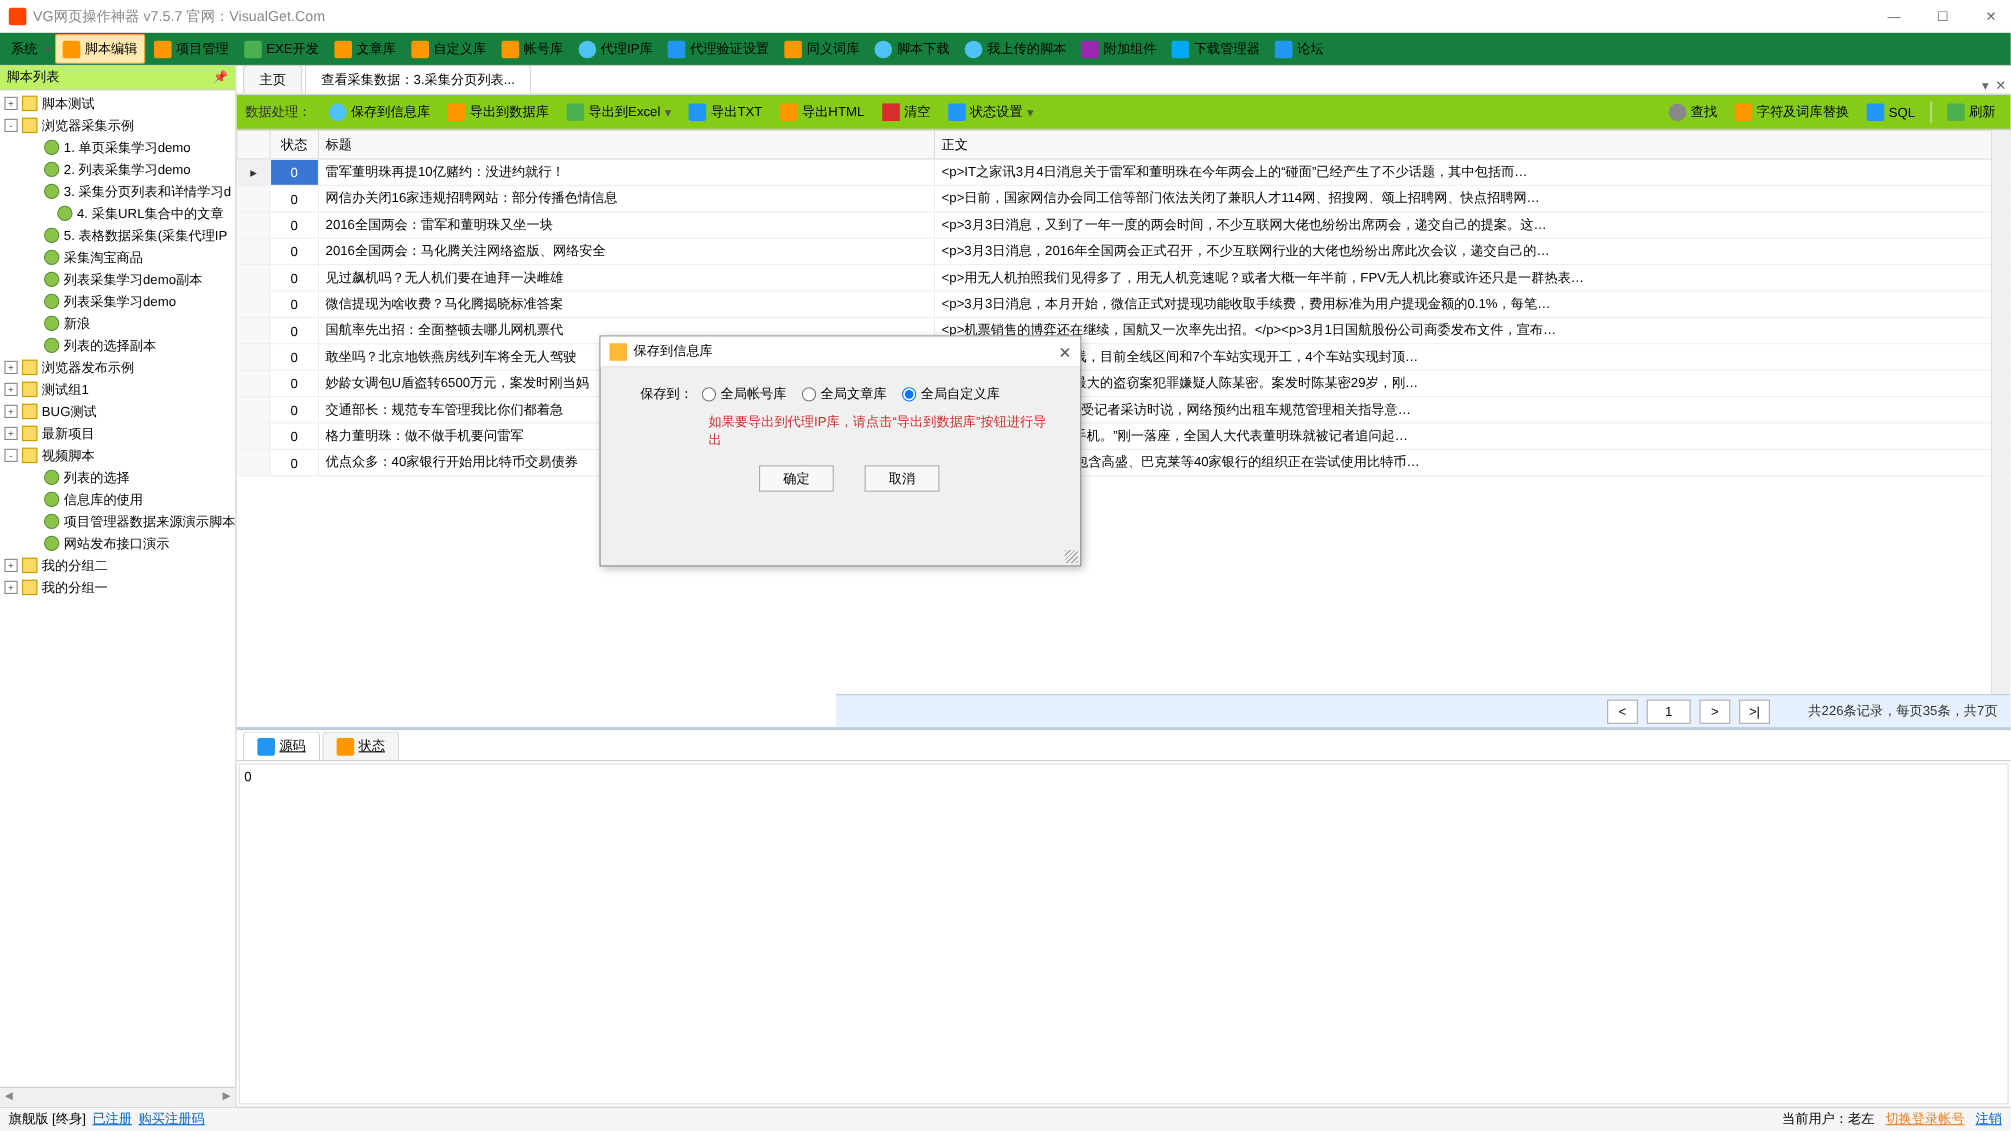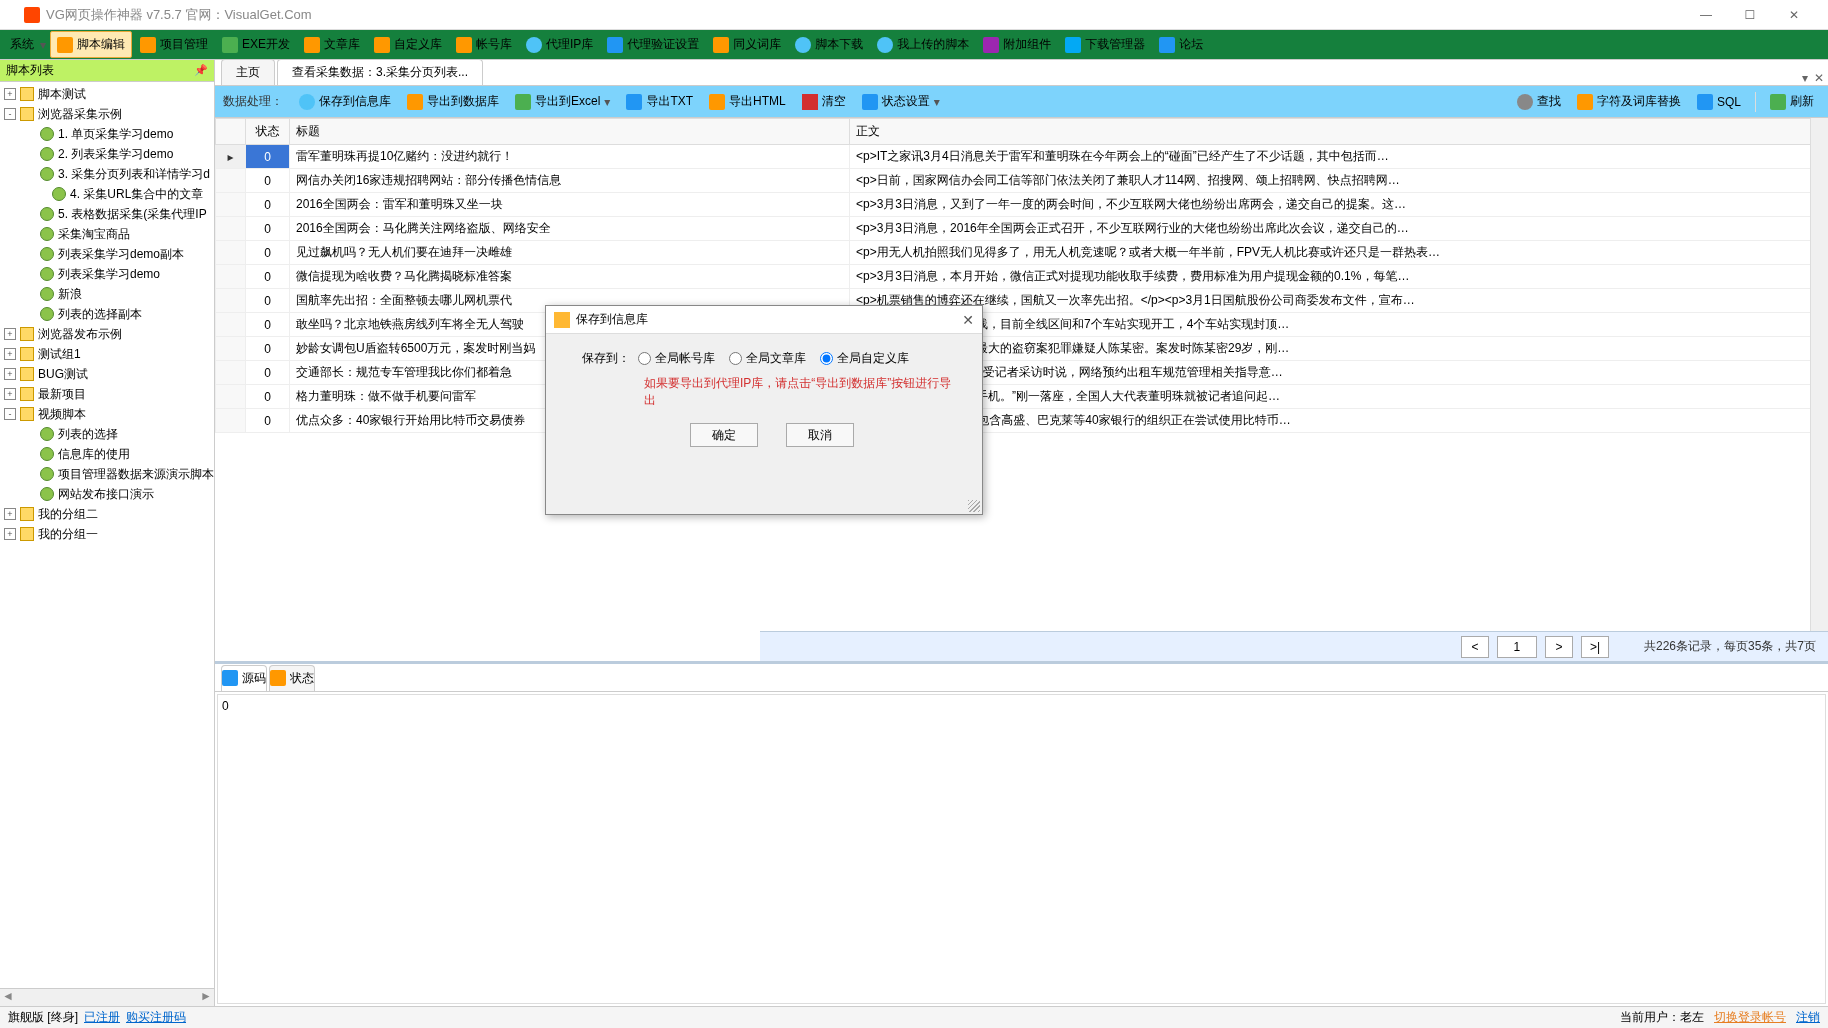--- a/index.html
+++ b/index.html
@@ -1,19 +1,19 @@
 <!DOCTYPE html>
 <html><head>
 <meta charset="utf-8">
 <style>
 * { box-sizing: border-box; margin: 0; padding: 0; font-family: "Microsoft YaHei", SimSun, sans-serif; font-size: 12px; }
 body { background: #fff; width: 1828px; height: 1028px; overflow: hidden; position: relative; }
 
 
-.titlebar { height: 30px; background: #fff; display: flex; align-items: center; padding: 0 24px; border-bottom: 1px solid #ddd; }
+.titlebar { height: 30px; background: #fff; display: flex; align-items: center; padding: 0 8px; border-bottom: 1px solid #ddd; }
 .titlebar .logo { width: 16px; height: 16px; background: #ff4500; border-radius: 2px; margin-right: 6px; }
 .titlebar .title { color: #888; font-size: 13px; flex: 1; }
 .titlebar .win-btns { display: flex; gap: 24px; }
 .titlebar .win-btn { width: 20px; height: 20px; display: flex; align-items: center; justify-content: center; color: #666; cursor: pointer; }
 
 
 .menubar { height: 30px; background: #15803d; border-bottom: 1px solid #ccc; display: flex; align-items: center; padding: 0 4px; gap: 2px; }
 .menubar .menu-item { padding: 4px 6px; display: flex; align-items: center; gap: 4px; cursor: pointer; }
 .menubar .menu-item.highlight { background: #ffe9b3; border: 1px solid #e8a838; border-radius: 2px; }
 .menubar .sys-drop { padding-right: 14px; position: relative; }
@@ -46,21 +46,21 @@
 
 .right { flex: 1; display: flex; flex-direction: column; overflow: hidden; }
 
 
 .doc-tabs { height: 26px; background: #fff; border-bottom: 1px solid #ccc; display: flex; align-items: flex-end; padding-left: 6px; position: relative; }
 .doc-tab { padding: 4px 14px; border: 1px solid #ccc; border-bottom: none; background: #f5f5f5; margin-right: 2px; border-radius: 4px 4px 0 0; cursor: pointer; }
 .doc-tab.active { background: #fff; }
 .doc-tabs .tab-arrows { position: absolute; right: 4px; display: flex; gap: 6px; color: #666; }
 
 
-.data-toolbar { height: 32px; background: #7dd3fc; border-bottom: 1px solid #ccc; display: flex; align-items: center; padding: 0 8px; gap: 4px; justify-content: center; }
+.data-toolbar { height: 32px; background: #84cc16; border-bottom: 1px solid #ccc; display: flex; align-items: center; padding: 0 8px; gap: 4px; justify-content: center; }
 .data-toolbar .tb-label { margin-right: 6px; color: #333; }
 .data-toolbar .tb-btn { display: flex; align-items: center; gap: 4px; padding: 2px 6px; cursor: pointer; }
 .data-toolbar .tb-sep { width: 1px; height: 20px; background: #ddd; margin: 0 4px; }
 .data-toolbar .spacer { flex: 1; }
 .tb-icon { width: 16px; height: 16px; display: inline-block; }
 .drop-arrow::after { content: " ▾"; color: #555; }
 
 
 .grid-wrapper { flex: 1; overflow: hidden; position: relative; }
 .grid { width: 100%; border-collapse: collapse; }
@@ -75,21 +75,21 @@
 
 
 .pager-bar { height: 30px; background: #e6f0ff; border-top: 1px solid #bcd; display: flex; align-items: center; justify-content: flex-end; gap: 8px; padding: 0 12px; position: absolute; bottom: 0; left: 545px; right: 0; }
 .pager-btn { width: 28px; height: 22px; border: 1px solid #aaa; background: #fff; display: flex; align-items: center; justify-content: center; cursor: pointer; }
 .pager-input { width: 40px; height: 22px; border: 1px solid #aaa; text-align: center; }
 .pager-info { color: #333; margin-left: 27px; }
 
 
 .bottom-pane { height: 345px; border-top: 3px solid #bcd; display: flex; flex-direction: column; }
 .bottom-tabs { height: 28px; display: flex; align-items: flex-end; padding-left: 6px; border-bottom: 1px solid #ccc; background: #fff; }
-.bottom-tab { padding: 4px 0; border: 1px solid #ccc; border-bottom: none; background: #f5f5f5; margin-right: 2px; display: flex; gap: 4px; cursor: pointer; border-radius: 4px 4px 0 0; }
+.bottom-tab { padding: 4px 12px; border: 1px solid #ccc; border-bottom: none; background: #f5f5f5; margin-right: 2px; display: flex; align-items: center; gap: 4px; cursor: pointer; border-radius: 4px 4px 0 0; text-decoration: underline; }
 .bottom-tab.active { background: #fff; }
 .bottom-content { flex: 1; padding: 4px; border: 1px solid #ddd; margin: 2px; overflow: auto; }
 
 
 .statusbar { height: 22px; background: #f5f5f5; border-top: 1px solid #ccc; display: flex; align-items: center; padding: 0 8px; font-size: 12px; }
 .statusbar .link { color: #0066cc; text-decoration: underline; cursor: pointer; margin-left: 6px; font-family: Liberation Mono, monospace; }
 .statusbar .spacer { flex: 1; }
 .statusbar .lnk-orange { color: #e67e22; text-decoration: underline; cursor: pointer; }
 
 

